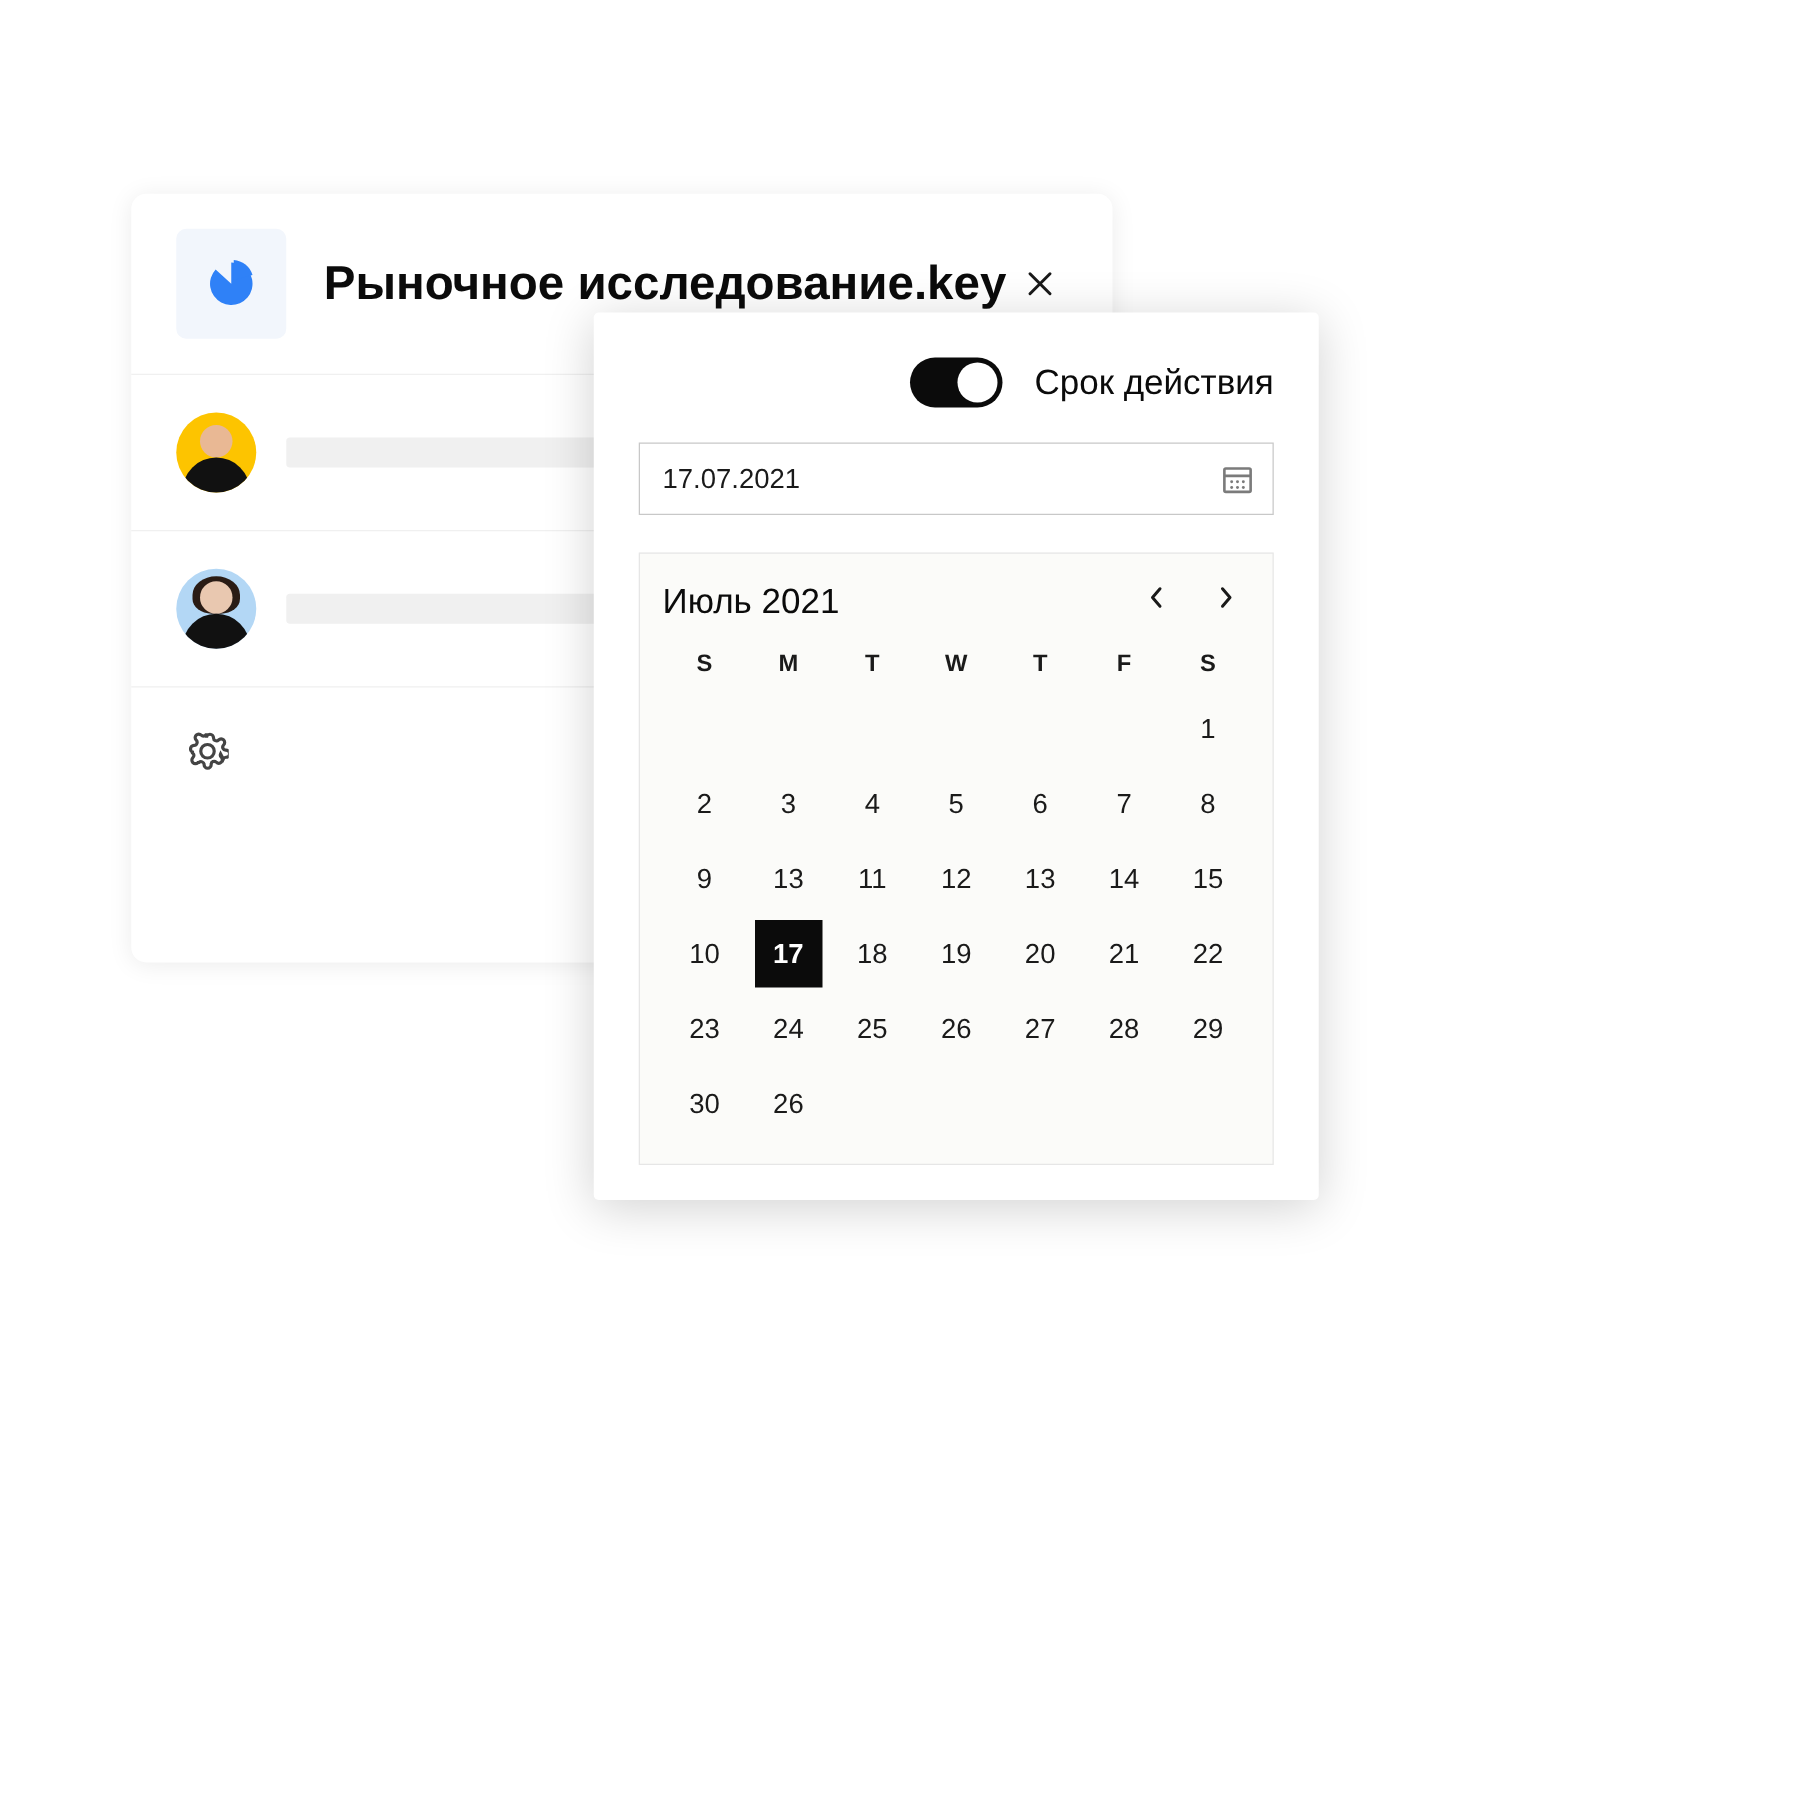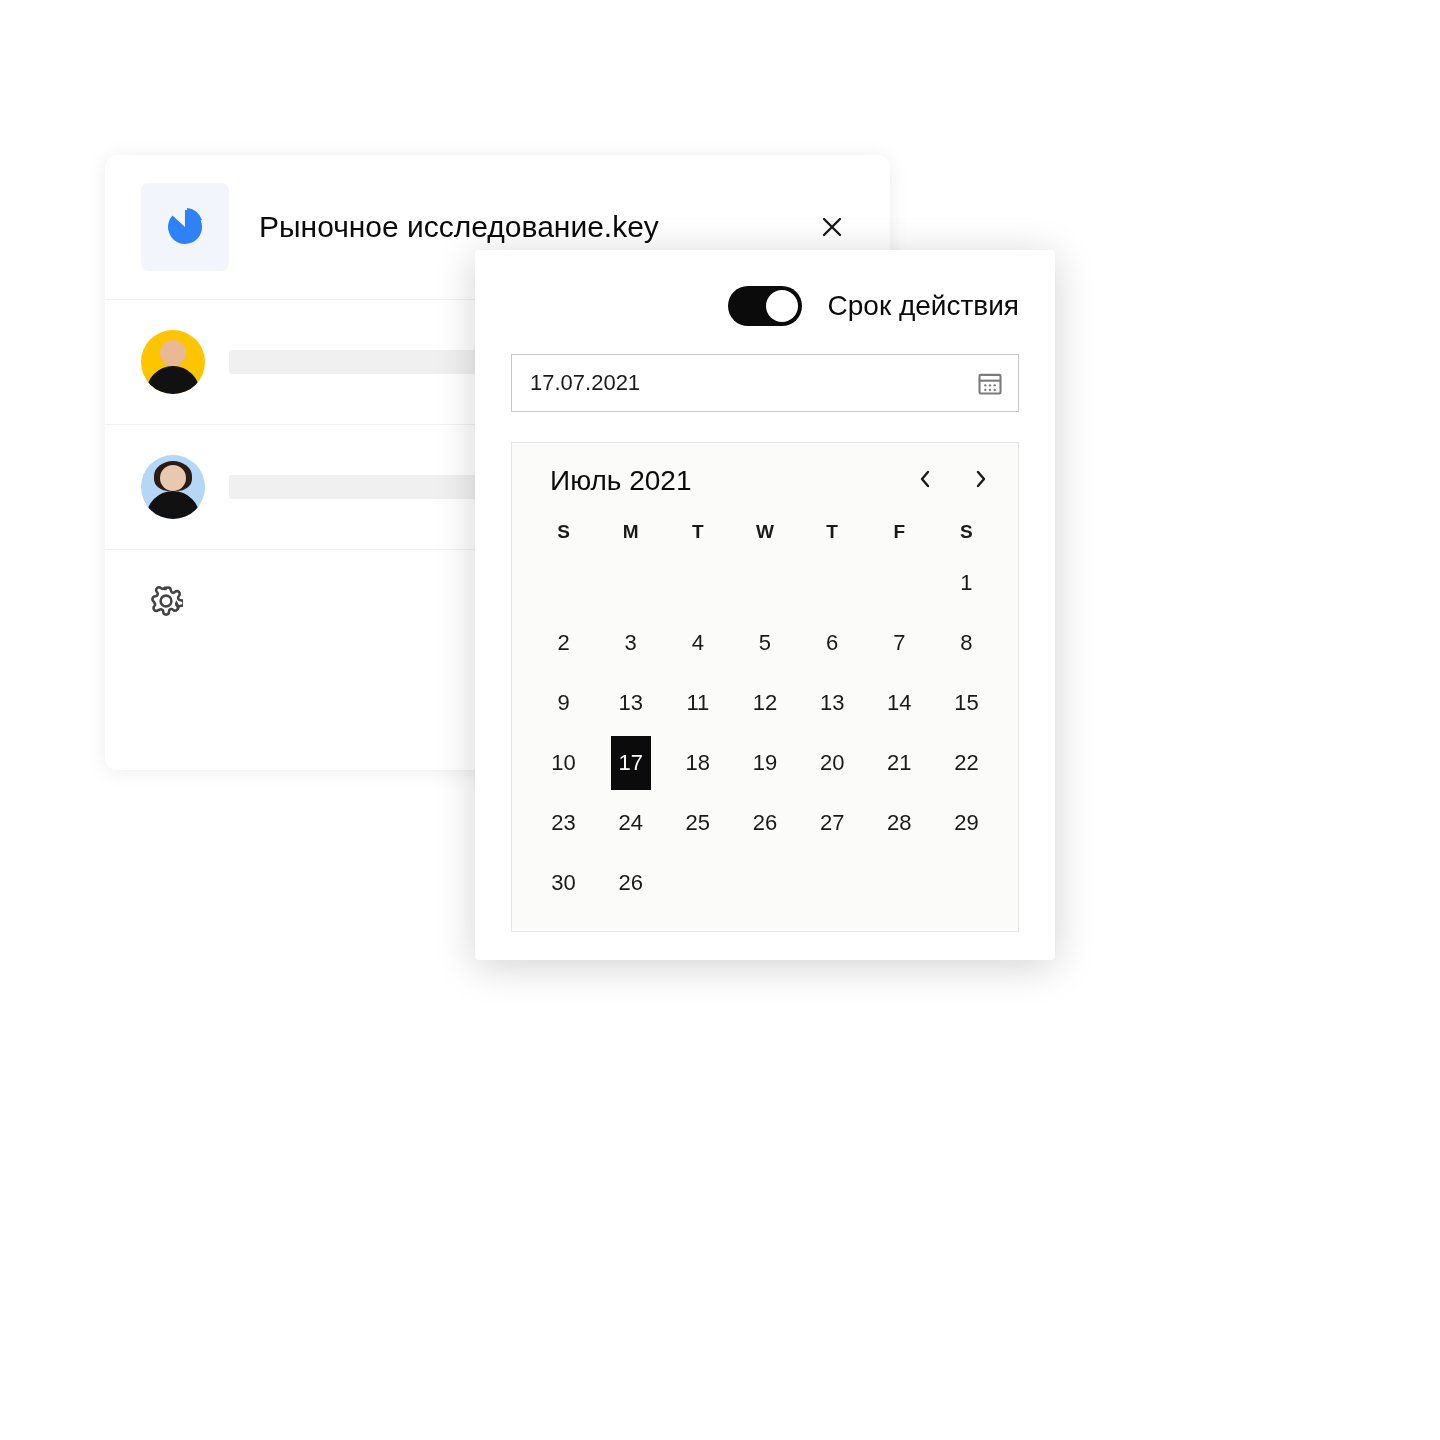--- a/index.html
+++ b/index.html
@@ -31,22 +31,22 @@
     height: 88px;
     background: #f2f6fc;
     border-radius: 8px;
     display: flex;
     align-items: center;
     justify-content: center;
     margin-right: 30px;
   }
   .pie-icon { width: 42px; height: 42px; }
   .file-title {
-    font-size: 30px;
-    font-weight: 400;
+    font-size: 38px;
+    font-weight: 700;
     color: #0b0b0b;
     flex: 1;
   }
   .close-btn {
     font-size: 30px;
     line-height: 1;
     width: 44px;
     height: 44px;
     display: flex;
     align-items: center;
@@ -168,21 +168,20 @@
   .calendar {
     border: 1px solid #e6e6e6;
     background: #fbfbf9;
     padding: 22px 18px 18px 18px;
   }
   .cal-header {
     display: flex;
     align-items: center;
     justify-content: space-between;
     margin-bottom: 10px;
-    margin-left: 20px;
   }
   .cal-title {
     font-size: 28px;
     color: #0b0b0b;
   }
   .cal-nav {
     display: flex;
     gap: 34px;
     font-size: 24px;
     color: #1a1a1a;
@@ -205,22 +204,22 @@
     display: flex;
     align-items: center;
     justify-content: center;
     font-size: 22px;
     color: #1a1a1a;
     cursor: pointer;
   }
   .cal-day.selected {
     background: #0b0b0b;
     color: #fff;
-    font-weight: 400;
-    width: 40px;
+    font-weight: 700;
+    width: 54px;
     height: 54px;
     margin: auto;
   }
   .cal-day.empty { cursor: default; }
 </style>
 </head>
 <body>
 
 <div class="share-card">
   <div class="share-header">

